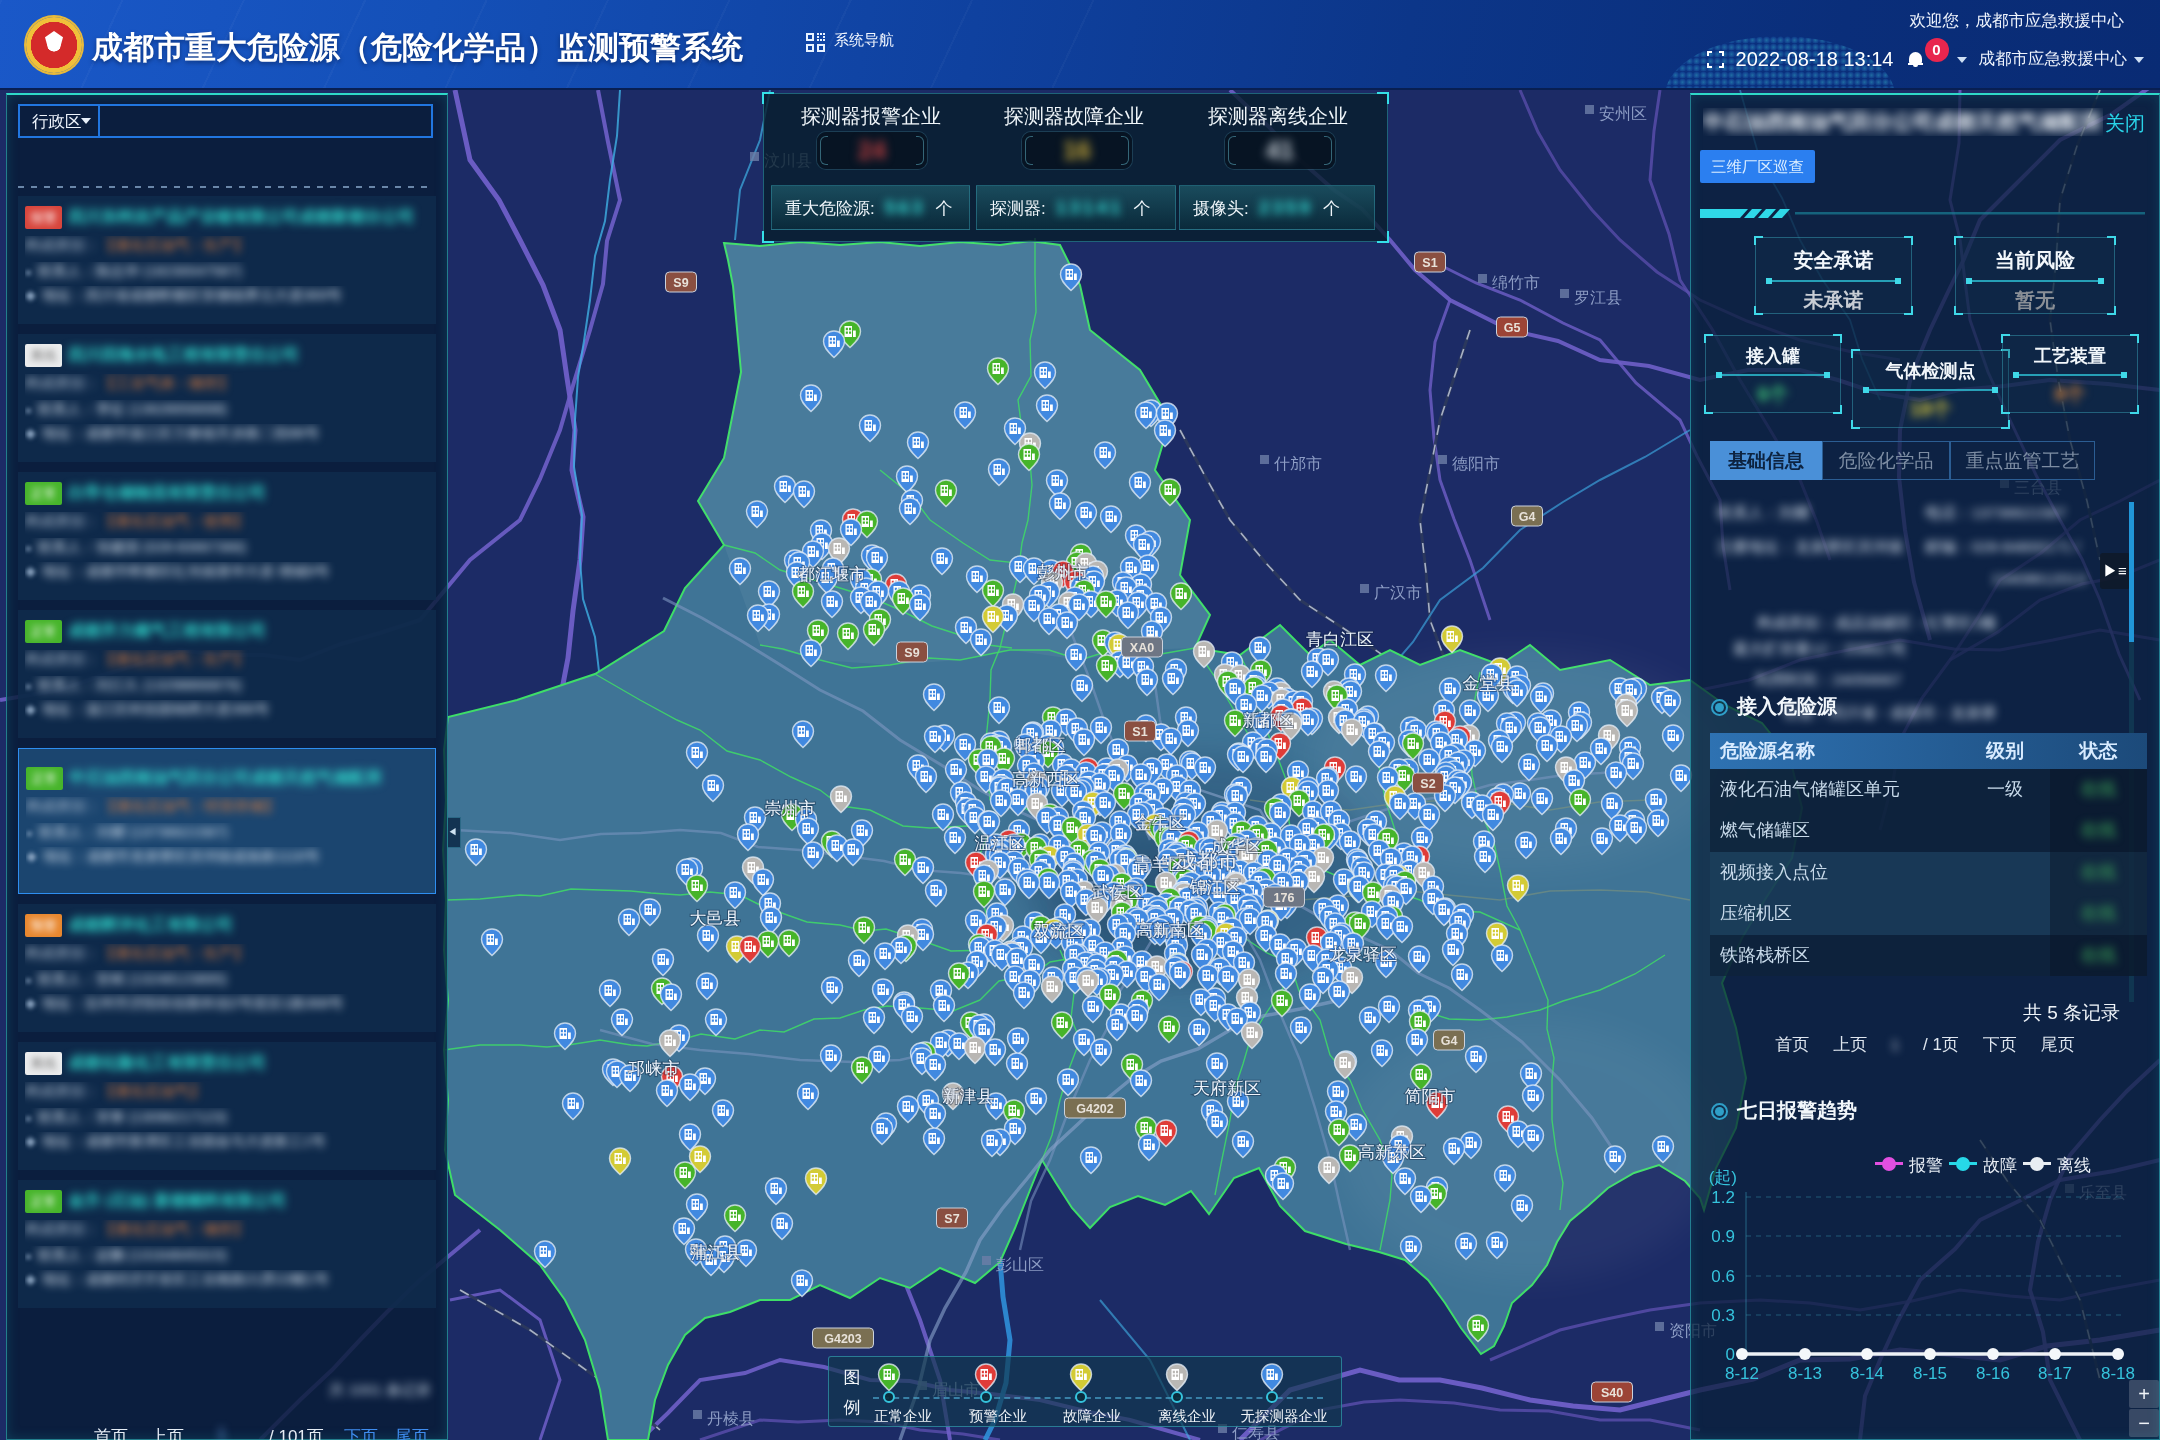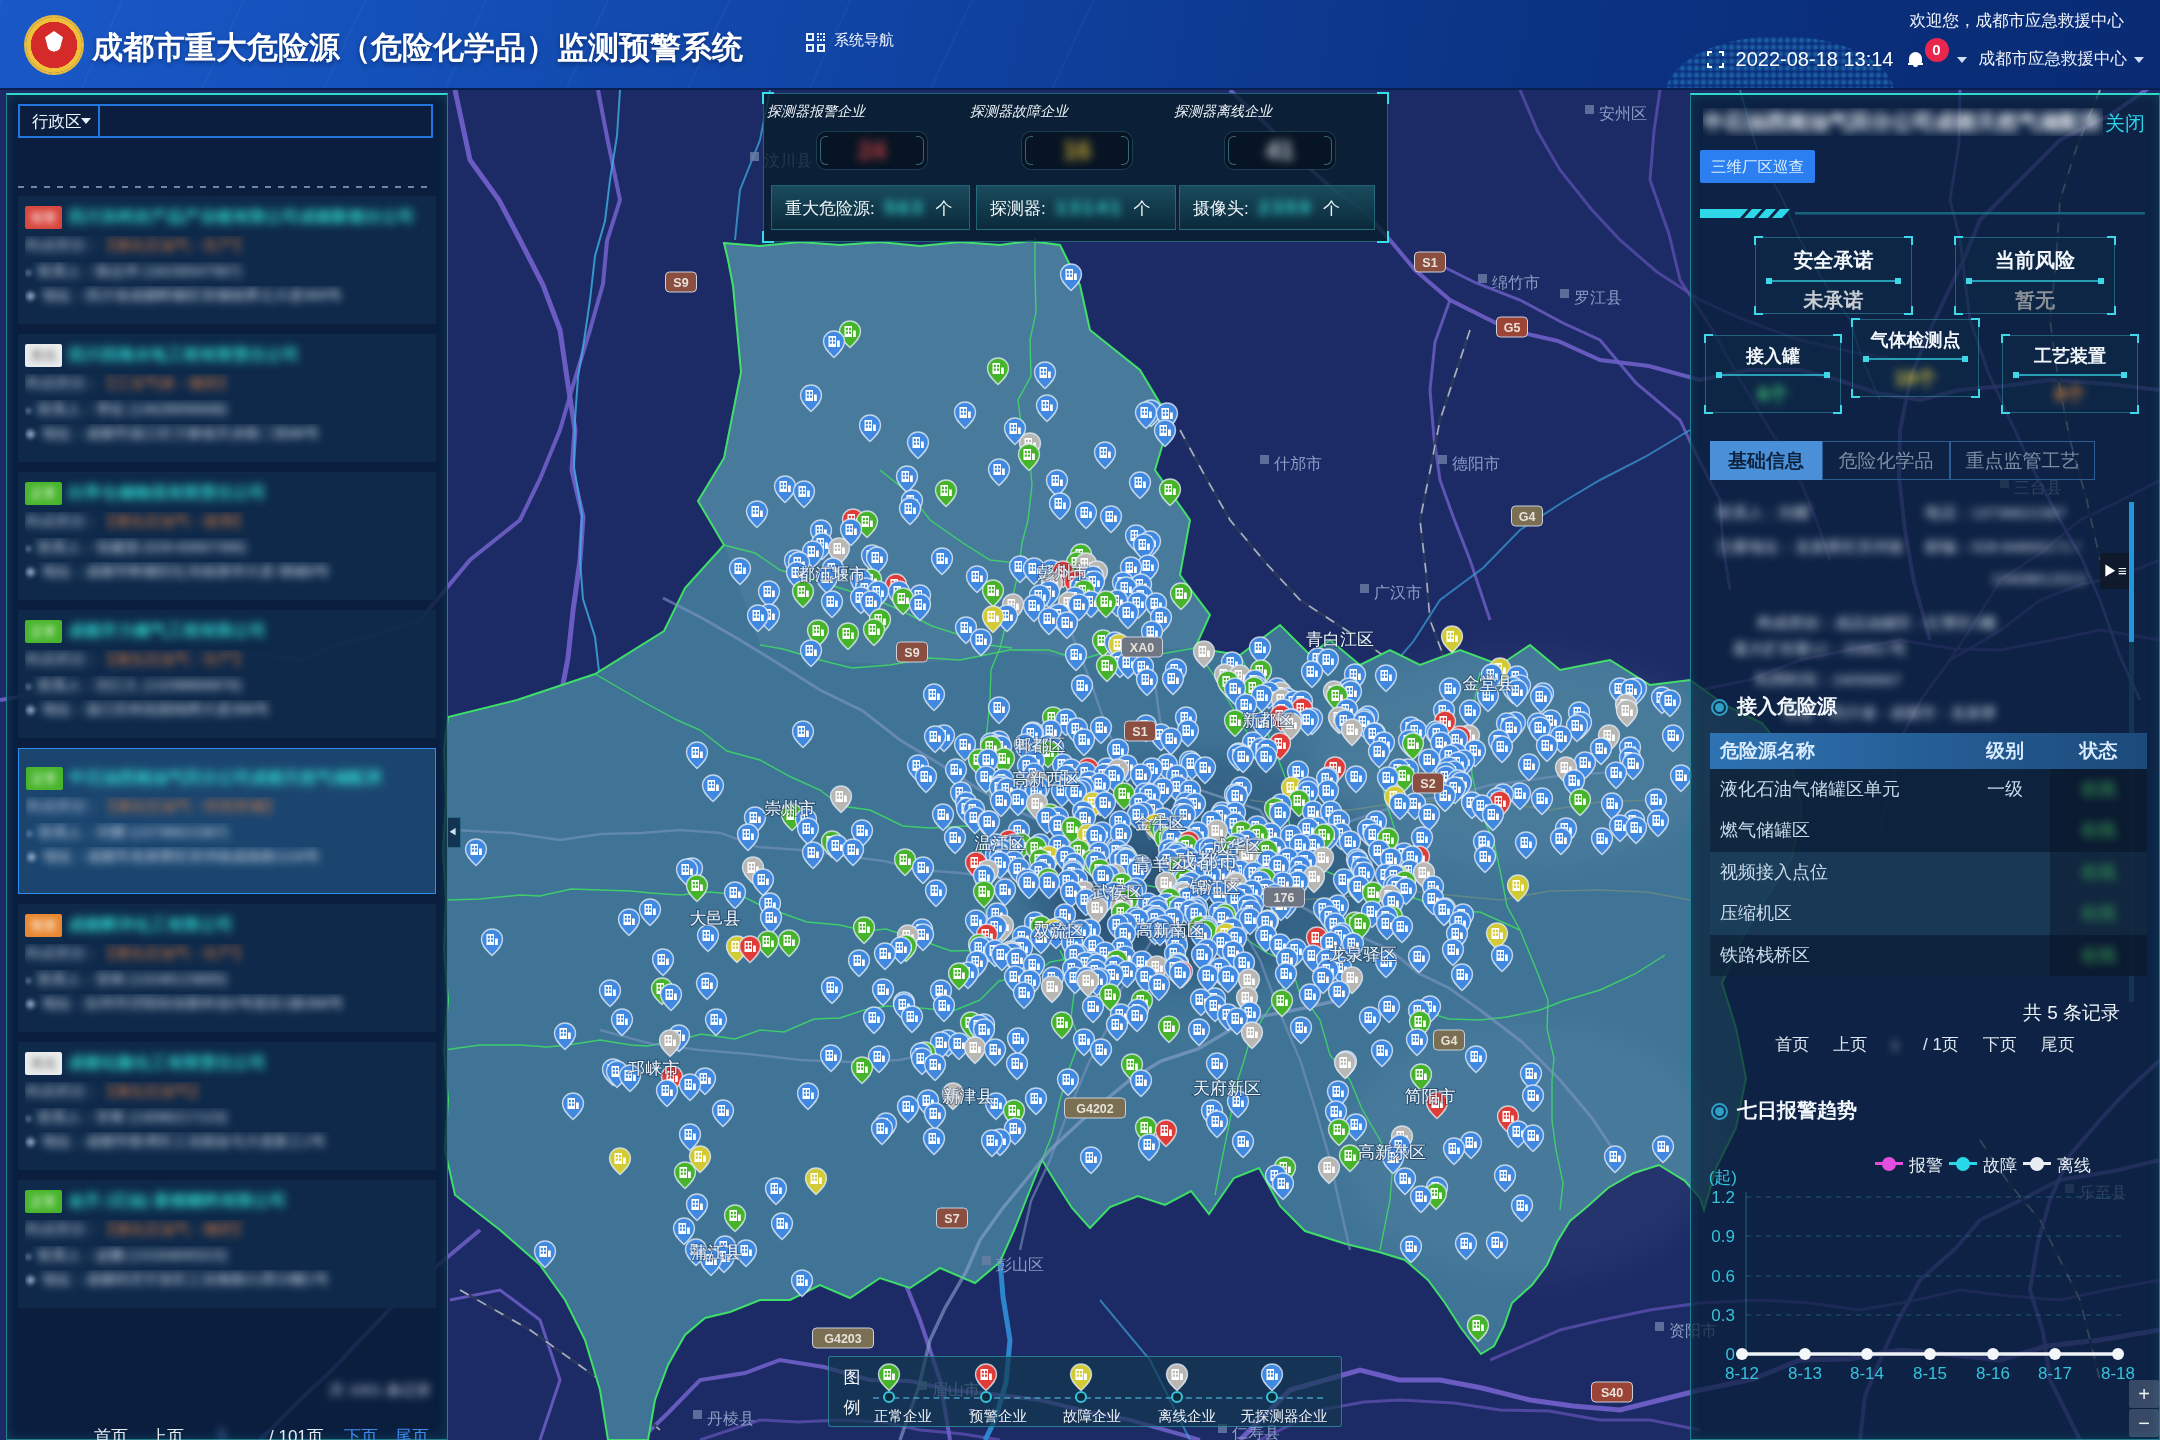--- a/index.html
+++ b/index.html
@@ -101,21 +101,21 @@
  color:#cfe2f2; font-size:9px; line-height:29px; }
 
 
 #tstats { position:absolute; left:763px; top:93px; width:625px; height:149px; z-index:10;
  background:rgba(8,30,44,0.80); border:1px solid rgba(40,130,150,0.7); }
 .cnr { position:absolute; width:12px; height:12px; border:2px solid #35e0e8; }
 .cnr.tl { left:-2px; top:-2px; border-right:0; border-bottom:0; }
 .cnr.tr { right:-2px; top:-2px; border-left:0; border-bottom:0; }
 .cnr.bl2 { left:-2px; bottom:-2px; border-right:0; border-top:0; }
 .cnr.br { right:-2px; bottom:-2px; border-left:0; border-top:0; }
-.tslab { position:absolute; top:9px; width:208px; text-align:left; color:#f0f6fa; font-size:14px;font-style:italic; }
+.tslab { position:absolute; top:9px; width:208px; text-align:center; color:#f0f6fa; font-size:20px; }
 .tsdisp { position:absolute; top:38px; width:110px; height:37px; background:rgba(8,20,34,0.92);
  border-radius:9px; text-align:center; font-size:25px; font-weight:bold; line-height:37px;
  box-shadow:0 0 0 1px rgba(60,120,140,0.35); }
 .tsdisp:before, .tsdisp:after { content:""; position:absolute; top:4px; bottom:4px; width:7px;
  border:1.5px solid rgba(90,170,190,0.55); }
 .tsdisp:before { left:3px; border-right:0; border-radius:6px 0 0 6px; }
 .tsdisp:after { right:3px; border-left:0; border-radius:0 6px 6px 0; }
 .tsbox { position:absolute; top:91px; height:45px; border:1px solid rgba(50,140,160,0.55);
  background:linear-gradient(180deg, rgba(30,90,105,0.75), rgba(10,45,60,0.75));
  color:#f0f6fa; font-size:17px; line-height:43px; padding-left:13px; white-space:nowrap; }
@@ -136,21 +136,21 @@
 .kbox { border:1px solid rgba(60,170,190,0.45); position:relative;
  background:rgba(15,50,75,0.3); }
 .kbox .cnr { width:9px; height:9px; border-color:#3fd8e8; border-width:2px; }
 .ktitle { margin-top:9px; text-align:center; color:#f2f7fb; font-size:20px; font-weight:bold; }
 .kline { position:relative; margin:6px 12px 0 12px; height:2px; background:rgba(45,190,210,0.8); }
 .kline:before, .kline:after { content:""; position:absolute; top:-2px; width:6px; height:6px;
  background:#3fd8e8; }
 .kline:before { left:-2px; } .kline:after { right:-2px; }
 .kval { margin-top:5px; text-align:center; font-size:20px; font-weight:bold; }
 #rb3 { position:absolute; left:14px; top:240px; width:136px; height:78px; }
-#rb4 { position:absolute; left:161px; top:224px; width:127px; height:78px; }
+#rb4 { position:absolute; left:161px; top:255px; width:157px; height:78px; }
 #rb5 { position:absolute; left:311px; top:240px; width:136px; height:78px; }
 .ktitle2 { margin-top:8px; text-align:center; color:#f2f7fb; font-size:18px; font-weight:bold; }
 #rtabs { position:absolute; left:19px; top:346px; width:385px; height:39px; display:flex; }
 .rtab { height:100%; border:1px solid #2b5d93; color:#7d8da3; font-size:19px; text-align:center;
  line-height:37px; }
 .rtab.act { background:#4a90d8; color:#0d2340; font-weight:bold; border-color:#4a90d8; }
 #rfields { position:absolute; left:0; top:400px; width:470px; font-size:15.5px; color:#d8e2ee; }
 #rfields div { position:absolute; white-space:nowrap; }
 #rsec1 { position:absolute; left:20px; top:598px; color:#f2f7fb; font-size:20px; font-weight:bold; }
 .radio { display:inline-block; width:17px; height:17px; border:2px solid #2f9fc8; border-radius:50%;

